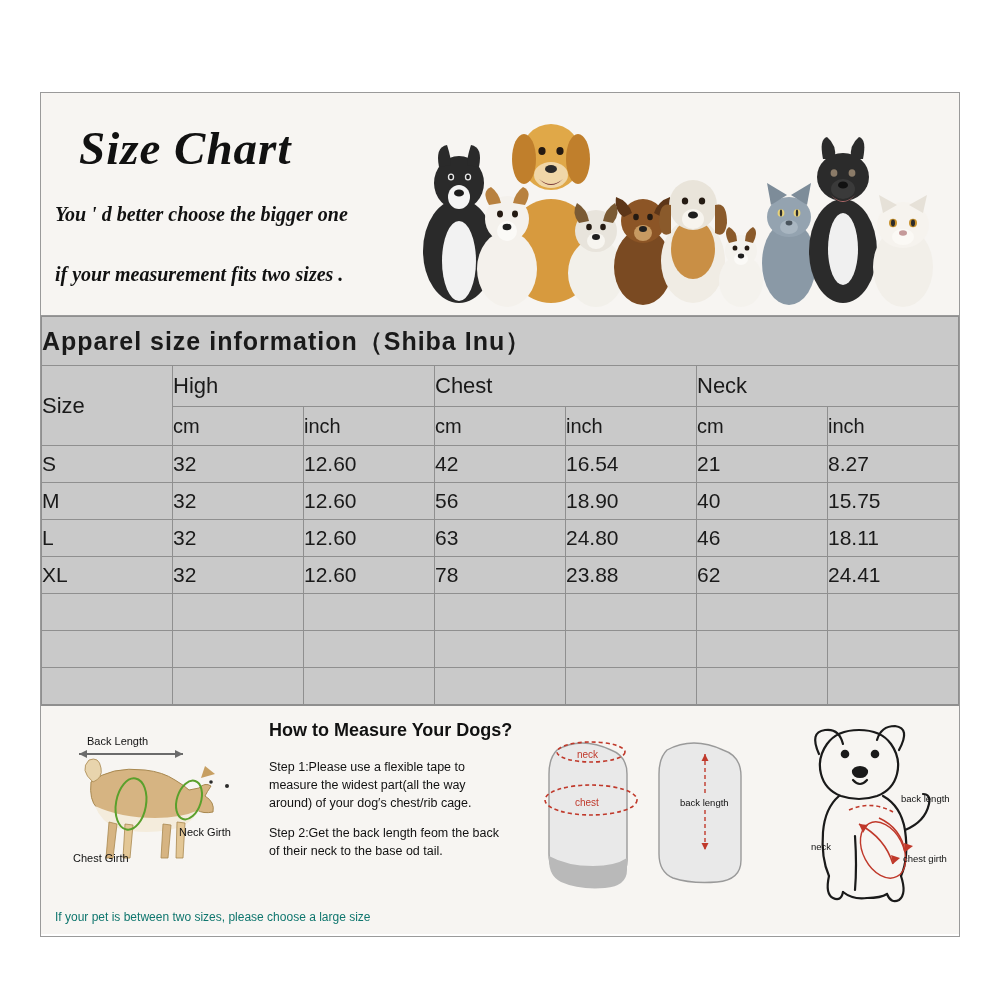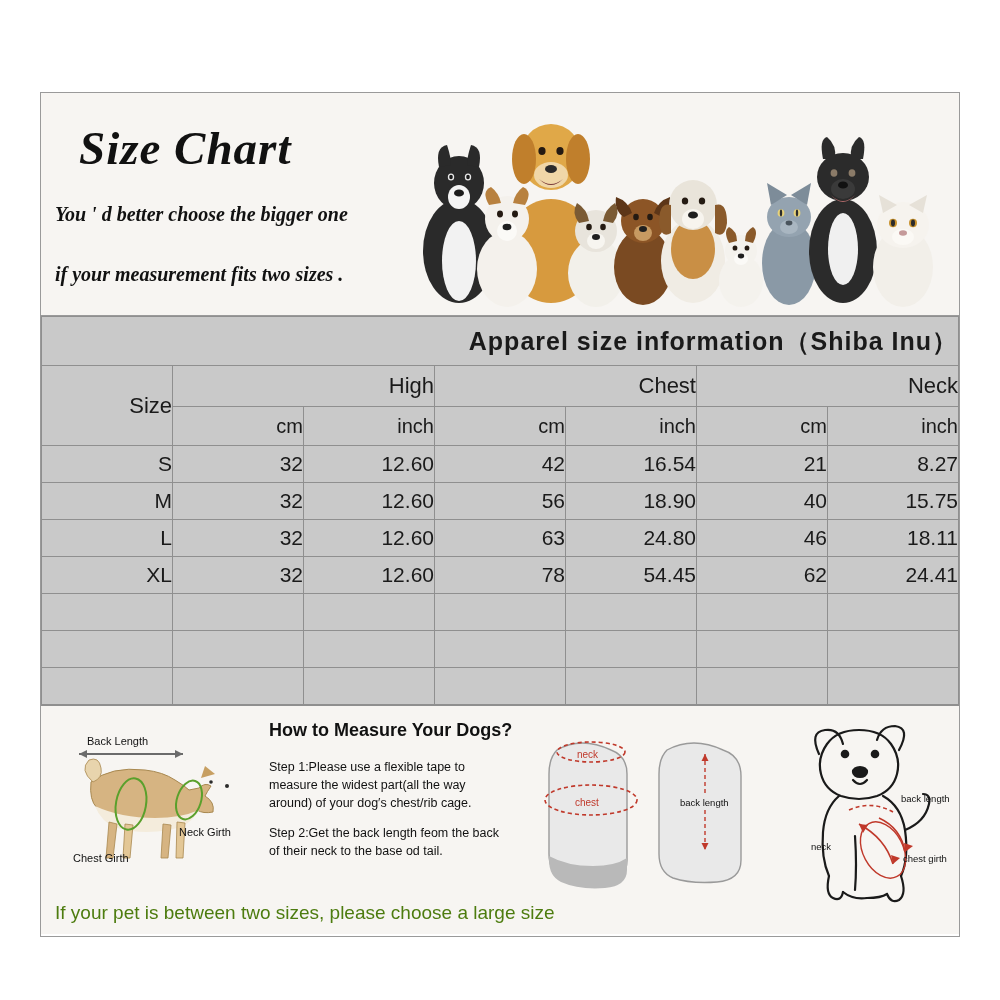--- a/index.html
+++ b/index.html
@@ -77,21 +77,21 @@
   .table-wrap {
     background: #c9c9c9;
   }
   table.size-table {
     width: 100%;
     border-collapse: collapse;
     table-layout: fixed;
   }
   table.size-table td, table.size-table th {
     border: 1px solid #8f8f8f;
-    text-align: right;
+    text-align: left;
     color: #1a1a1a;
     font-size: 21px;
     font-weight: normal;
     background: #c9c9c9;
     height: 36px;
     padding: 0;
   }
   .tbl-title {
     font-size: 25px !important;
     font-weight: bold !important;
@@ -131,22 +131,22 @@
     line-height: 1.45;
     color: #111;
   }
   .step1 { top: 52px; }
   .step2 { top: 118px; }
 
   .footnote {
     position: absolute;
     left: 14px;
     bottom: 10px;
-    font-size: 19px;
-    color: #4d7c0f;
+    font-size: 12px;
+    color: #0f766e;
   }
 
   .diagram {
     position: absolute;
   }
   .dog-left   { left: 10px;  top: 14px;  width: 210px; height: 150px; }
   .garment    { left: 498px; top: 18px;  width: 230px; height: 170px; }
   .dog-right  { left: 742px; top: 8px;   width: 180px; height: 205px; }
 
   .lbl { font-size: 11px; fill: #111; font-family: "Liberation Sans", sans-serif; }
@@ -335,21 +335,21 @@
             <td>63</td>
             <td>24.80</td>
             <td>46</td>
             <td>18.11</td>
           </tr>
           <tr class="data-row">
             <td>XL</td>
             <td>32</td>
             <td>12.60</td>
             <td>78</td>
-            <td>54.45</td>
+            <td>23.88</td>
             <td>62</td>
             <td>24.41</td>
           </tr>
 
           <tr class="empty-row">
             <td></td>
               <td></td>
               <td></td>
             <td></td>
               <td></td>

